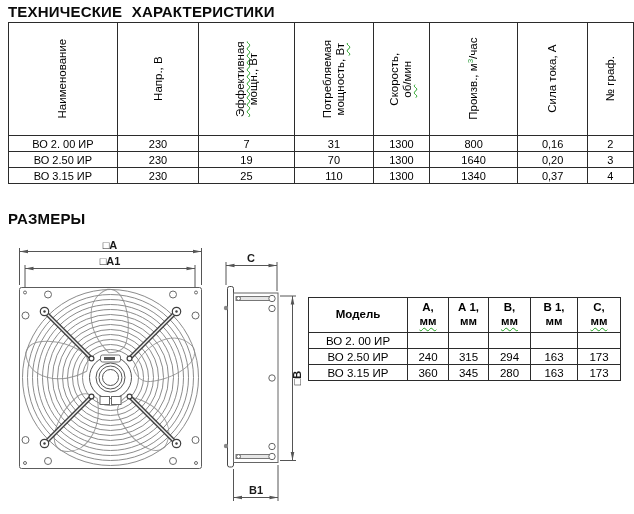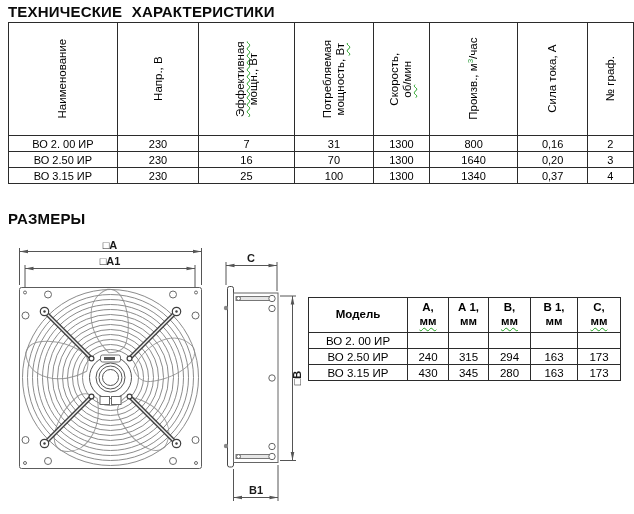--- a/index.html
+++ b/index.html
@@ -100,32 +100,32 @@
         <td>7</td>
         <td>31</td>
         <td>1300</td>
         <td>800</td>
         <td>0,16</td>
         <td>2</td>
       </tr>
       <tr>
         <td>ВО 2.50 ИР</td>
         <td>230</td>
-        <td>16</td>
+        <td>19</td>
         <td>70</td>
         <td>1300</td>
         <td>1640</td>
         <td>0,20</td>
         <td>3</td>
       </tr>
       <tr>
         <td>ВО 3.15 ИР</td>
         <td>230</td>
         <td>25</td>
-        <td>100</td>
+        <td>110</td>
         <td>1300</td>
         <td>1340</td>
         <td>0,37</td>
         <td>4</td>
       </tr>
     </tbody>
   </table>
 
   <div class="sec-title" id="dims-title">РАЗМЕРЫ</div>
 
@@ -310,21 +310,21 @@
       <tr>
         <td>ВО 2.50 ИР</td>
         <td>240</td>
         <td>315</td>
         <td>294</td>
         <td>163</td>
         <td>173</td>
       </tr>
       <tr>
         <td>ВО 3.15 ИР</td>
-        <td>430</td>
+        <td>360</td>
         <td>345</td>
         <td>280</td>
         <td>163</td>
         <td>173</td>
       </tr>
     </tbody>
   </table>
 
 </div>
 

